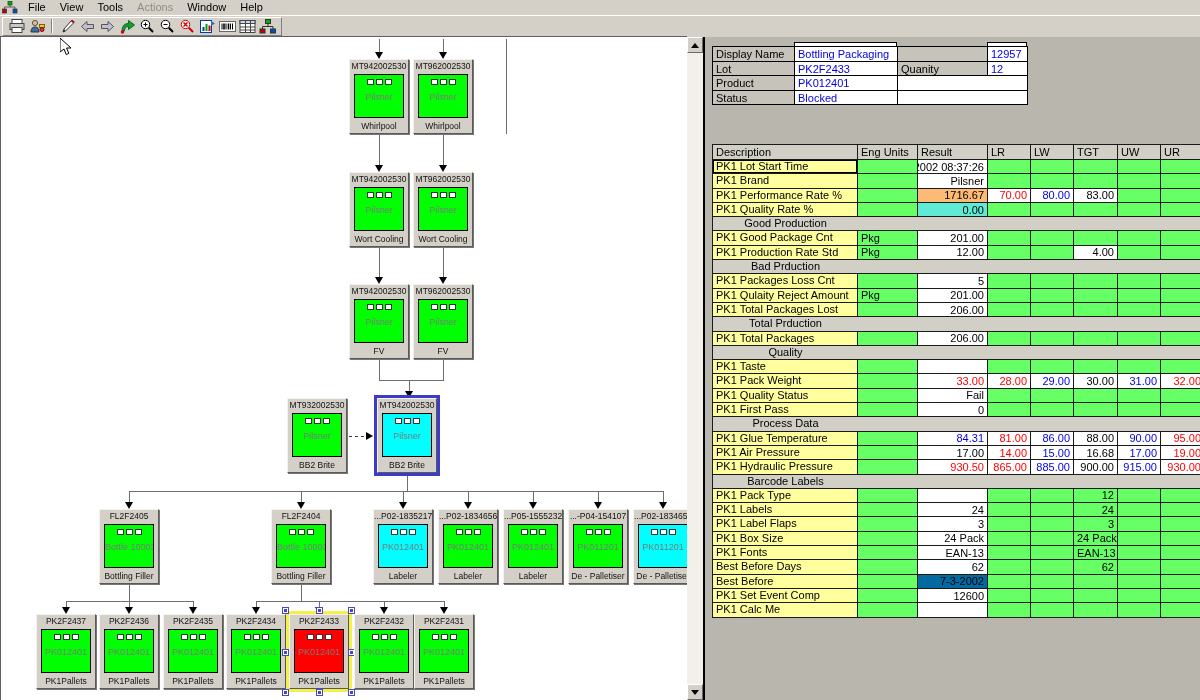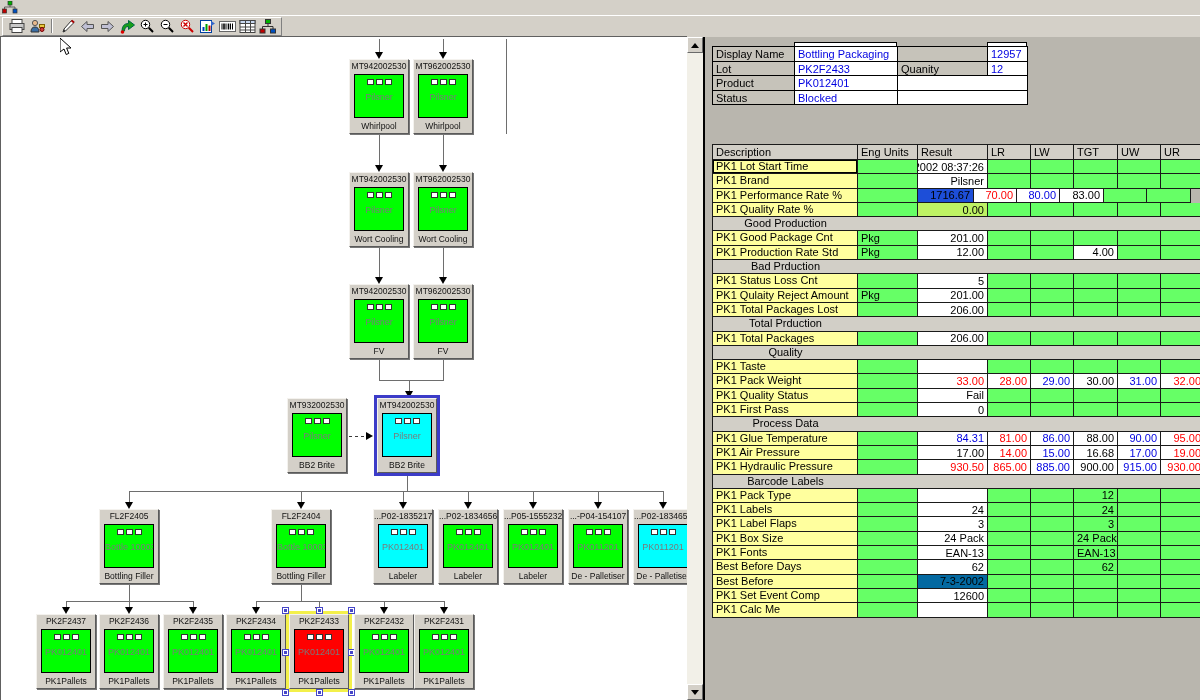--- a/index.html
+++ b/index.html
@@ -87,20 +87,21 @@
 </head>
 <body>
 
 <div class="menubar">
   <svg class="app-icon" viewBox="0 0 16 13">
     <rect x="6" y="0" width="4" height="4" fill="#00b000" stroke="#333" stroke-width="0.7"></rect>
     <rect x="0.5" y="8" width="4" height="4" fill="#c00000" stroke="#333" stroke-width="0.7"></rect>
     <rect x="11" y="8" width="4" height="4" fill="#0050c0" stroke="#333" stroke-width="0.7"></rect>
     <path d="M8 4 V6 M2.5 8 V6 H13 V8" stroke="#333" fill="none" stroke-width="0.7"></path>
   </svg>
+  <span id="menubar"><span class="menu-item">File</span><span class="menu-item">View</span><span class="menu-item">Tools</span><span class="menu-item disabled">Actions</span><span class="menu-item">Window</span><span class="menu-item">Help</span></span>
 </div>
 
 <div class="toolbar">
   <div class="toolbar-group" id="toolbar-group">
       <span class="tb-btn">
         <svg width="17" height="15" viewBox="0 0 17 15">
           <rect x="3" y="0.5" width="10" height="4" fill="#fff" stroke="#444"></rect>
           <rect x="1" y="4.5" width="14" height="6" fill="#c8c8c8" stroke="#444"></rect>
           <rect x="3" y="8.5" width="10" height="5" fill="#fff" stroke="#444"></rect>
         </svg>
@@ -446,39 +447,39 @@
         </div>
         <div class="cell" style="width: 43px; background: rgb(102, 255, 102);"></div>
         <div class="cell" style="width: 43px; background: rgb(102, 255, 102);"></div>
         <div class="cell" style="width: 44px; background: rgb(102, 255, 102);"></div>
         <div class="cell" style="width: 43px; background: rgb(102, 255, 102);"></div>
         <div class="cell" style="width: 44px; background: rgb(102, 255, 102);"></div>
       </div>
       <div class="r-row">
         <div class="d-cell" style="width: 145px;">PK1 Performance Rate %</div>
         <div class="cell" style="width: 60px; background: rgb(102, 255, 102);"></div>
-        <div class="cell" style="width: 56px; background: #1d4ed8;">
+        <div class="cell" style="width: 70px; background: #fdba74;">
           <span style="color: rgb(0, 0, 0);">1716.67</span>
         </div>
         <div class="cell" style="width: 43px; background: rgb(255, 255, 255);">
           <span style="color: rgb(255, 0, 0);">70.00</span>
         </div>
         <div class="cell" style="width: 43px; background: rgb(255, 255, 255);">
           <span style="color: rgb(0, 0, 224);">80.00</span>
         </div>
         <div class="cell" style="width: 44px; background: rgb(255, 255, 255);">
           <span style="color: rgb(0, 0, 0);">83.00</span>
         </div>
         <div class="cell" style="width: 43px; background: rgb(102, 255, 102);"></div>
         <div class="cell" style="width: 44px; background: rgb(102, 255, 102);"></div>
       </div>
       <div class="r-row">
         <div class="d-cell" style="width: 145px;">PK1 Quality Rate %</div>
         <div class="cell" style="width: 60px; background: rgb(102, 255, 102);"></div>
-        <div class="cell" style="width: 70px; background: #bef264;">
+        <div class="cell" style="width: 70px; background: #5eead4;">
           <span style="color: rgb(0, 0, 0);">0.00</span>
         </div>
         <div class="cell" style="width: 43px; background: rgb(102, 255, 102);"></div>
         <div class="cell" style="width: 43px; background: rgb(102, 255, 102);"></div>
         <div class="cell" style="width: 44px; background: rgb(102, 255, 102);"></div>
         <div class="cell" style="width: 43px; background: rgb(102, 255, 102);"></div>
         <div class="cell" style="width: 44px; background: rgb(102, 255, 102);"></div>
       </div>
       <div class="sec-row"><span>Good Production</span></div>
       <div class="r-row">
@@ -506,21 +507,21 @@
         <div class="cell" style="width: 43px; background: rgb(102, 255, 102);"></div>
         <div class="cell" style="width: 43px; background: rgb(102, 255, 102);"></div>
         <div class="cell" style="width: 44px; background: rgb(255, 255, 255);">
           <span style="color: rgb(0, 0, 0);">4.00</span>
         </div>
         <div class="cell" style="width: 43px; background: rgb(102, 255, 102);"></div>
         <div class="cell" style="width: 44px; background: rgb(102, 255, 102);"></div>
       </div>
       <div class="sec-row"><span>Bad Prduction</span></div>
       <div class="r-row">
-        <div class="d-cell" style="width: 145px;">PK1 Status Loss Cnt</div>
+        <div class="d-cell" style="width: 145px;">PK1 Packages Loss Cnt</div>
         <div class="cell" style="width: 60px; background: rgb(102, 255, 102);"></div>
         <div class="cell" style="width: 70px; background: rgb(255, 255, 255);">
           <span style="color: rgb(0, 0, 0);">5</span>
         </div>
         <div class="cell" style="width: 43px; background: rgb(102, 255, 102);"></div>
         <div class="cell" style="width: 43px; background: rgb(102, 255, 102);"></div>
         <div class="cell" style="width: 44px; background: rgb(102, 255, 102);"></div>
         <div class="cell" style="width: 43px; background: rgb(102, 255, 102);"></div>
         <div class="cell" style="width: 44px; background: rgb(102, 255, 102);"></div>
       </div>

